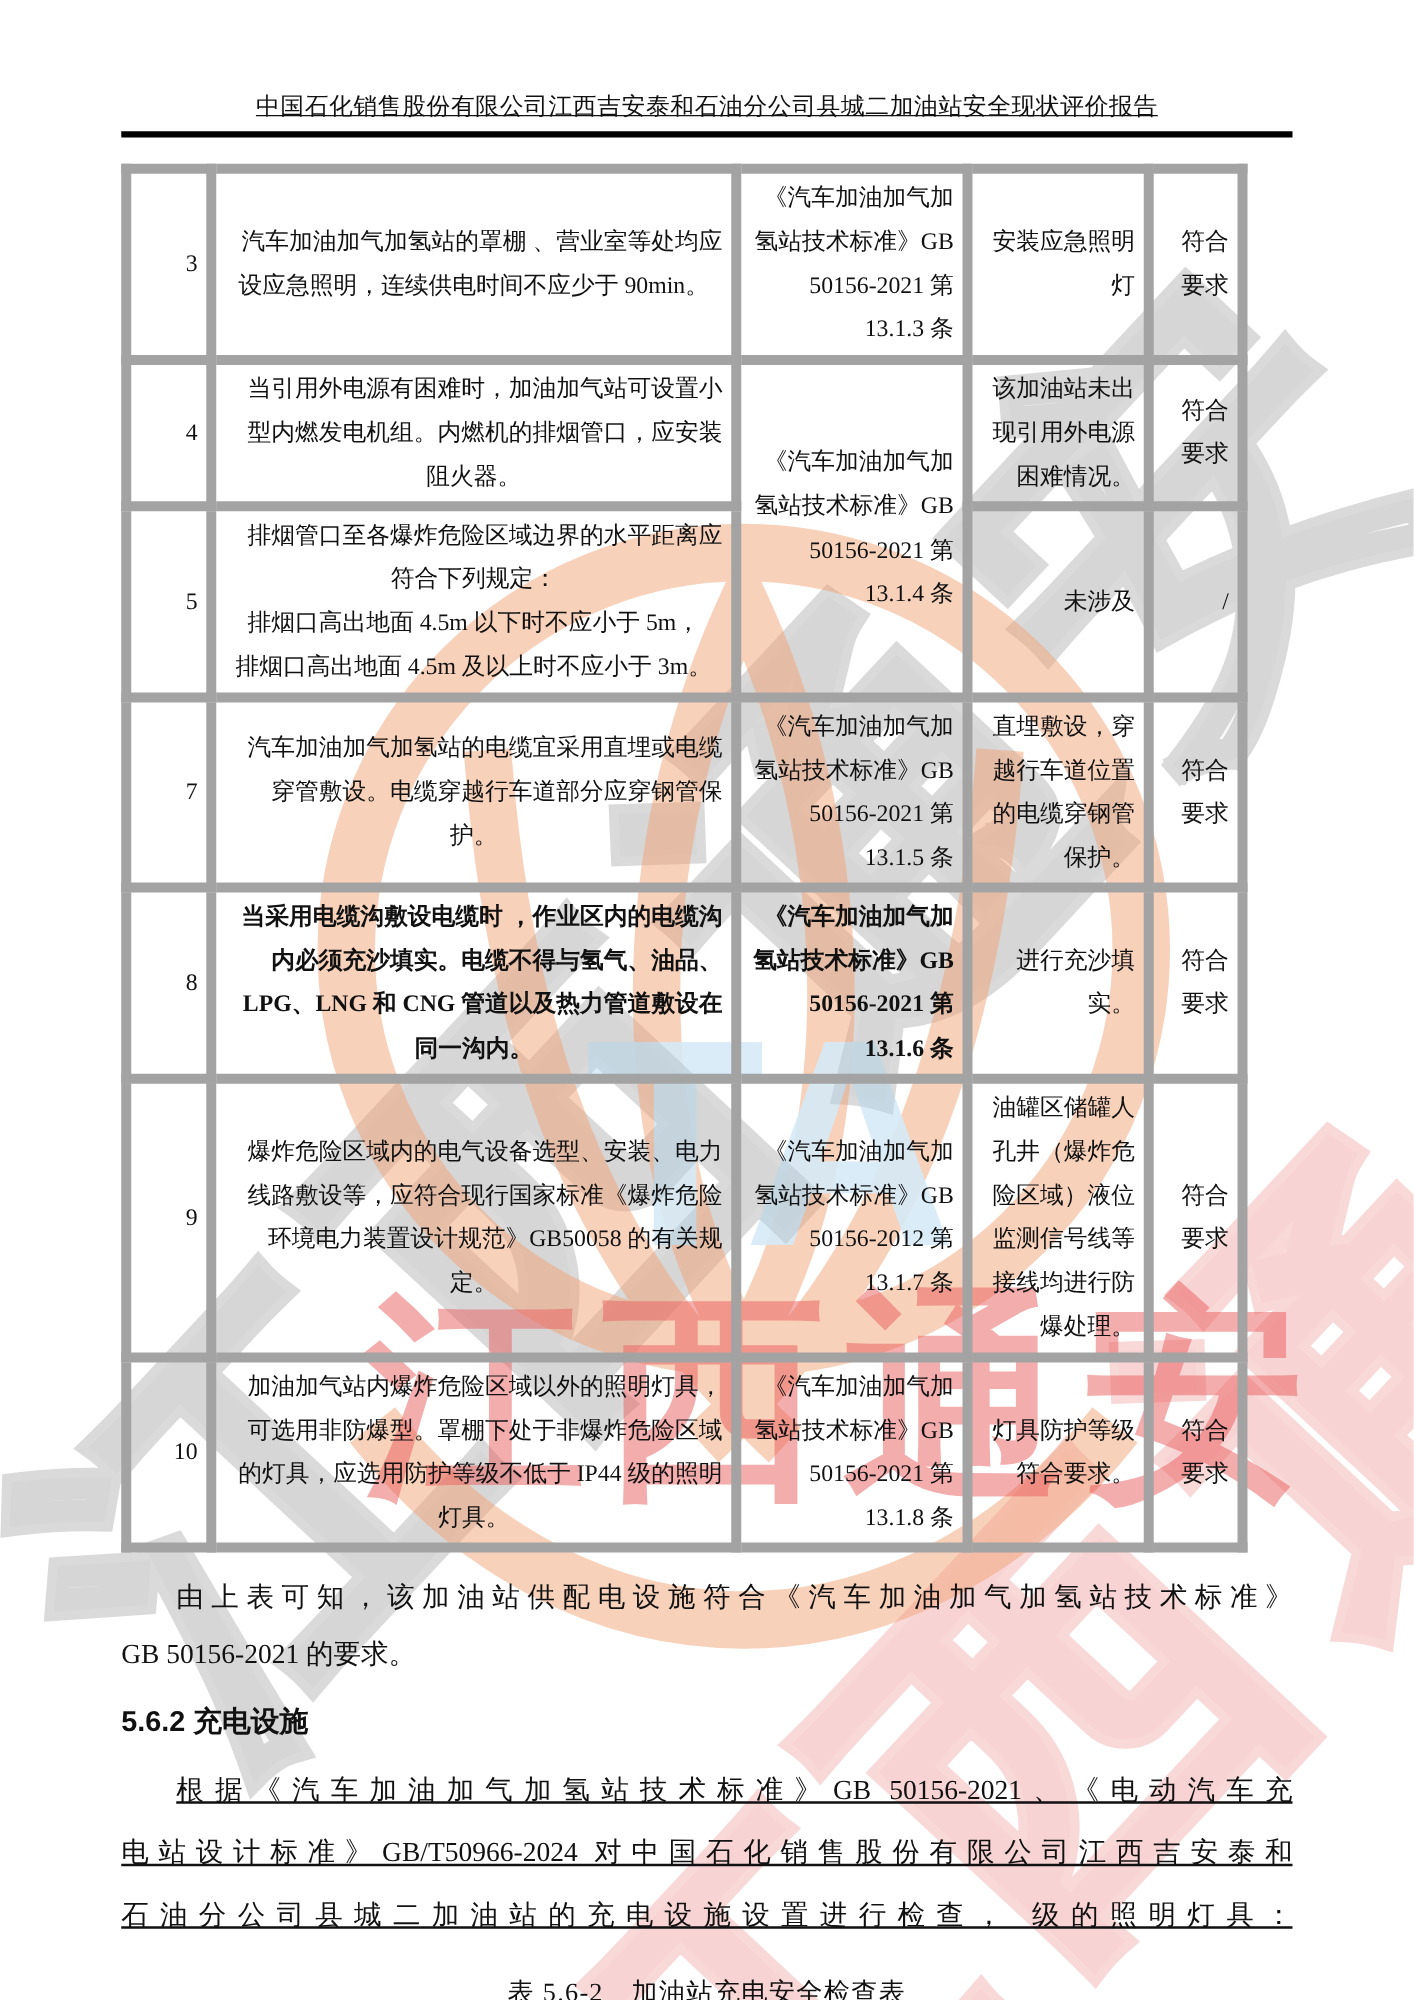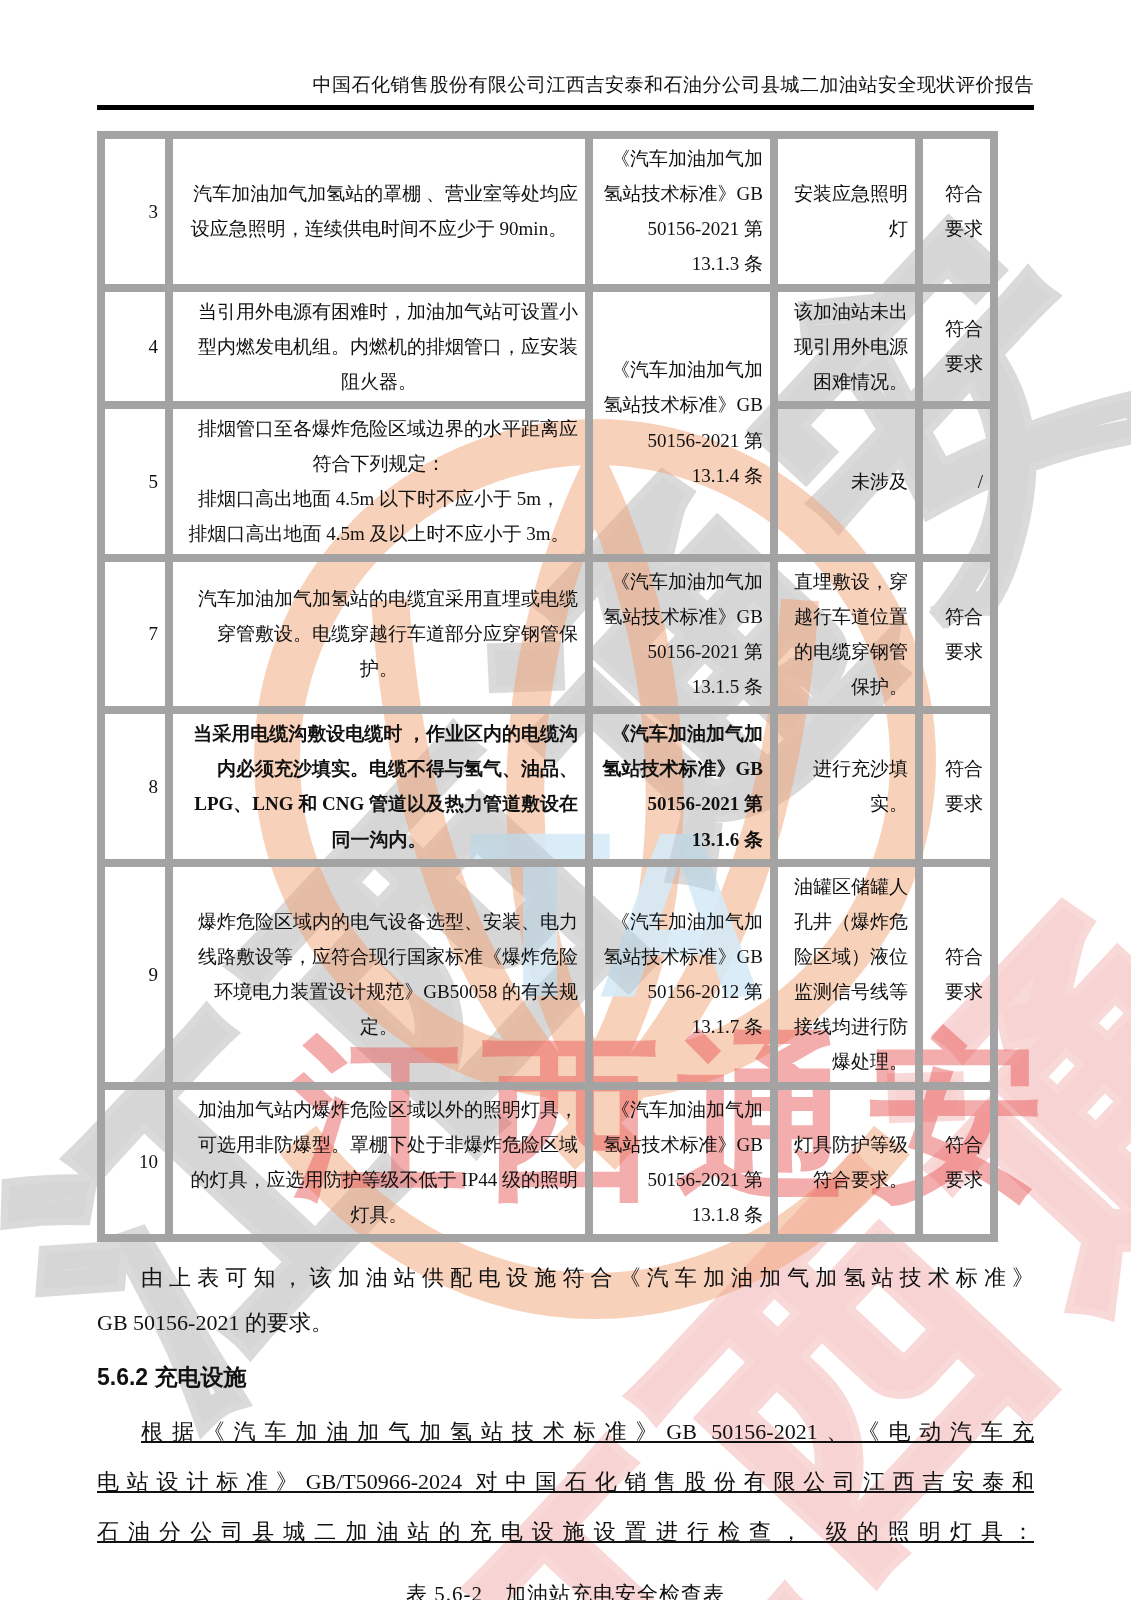--- a/index.html
+++ b/index.html
@@ -29,22 +29,22 @@
   }
   .wm-red-name{
     left:290px;top:1000px;
     font-size:178px;font-weight:bold;letter-spacing:14px;
     color:rgba(233,92,92,0.50);
   }
   .wm-logo{position:absolute;left:240px;top:360px;pointer-events:none;}
   
   .doc{position:absolute;left:97px;top:0;width:937px;z-index:2;}
   .hdr-title{
-    margin-top:72px;text-align:right;
-    font-size:19px;letter-spacing:0.5px;
+    margin-top:72px;text-align:center;
+    font-size:19px;letter-spacing:0.5px;text-decoration:underline;
   }
   .hdr-rule{margin-top:7px;border-bottom:5px solid #000;}
   table.chk{
     border-collapse:collapse;table-layout:fixed;
     width:893px;margin-top:21px;
     font-size:19px;
   }
   table.chk td,table.chk th{
     border:8px solid #a3a3a3;
     text-align:right;vertical-align:middle;

